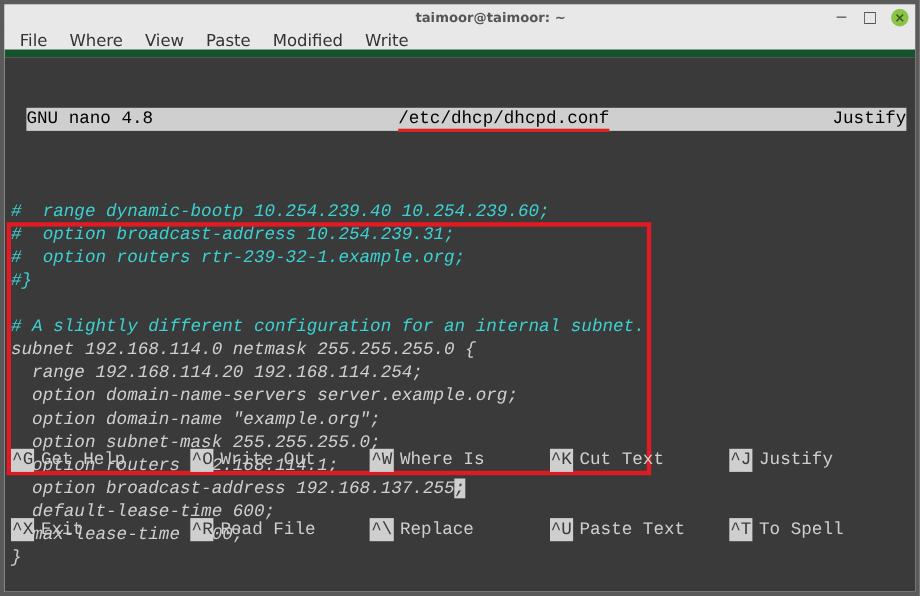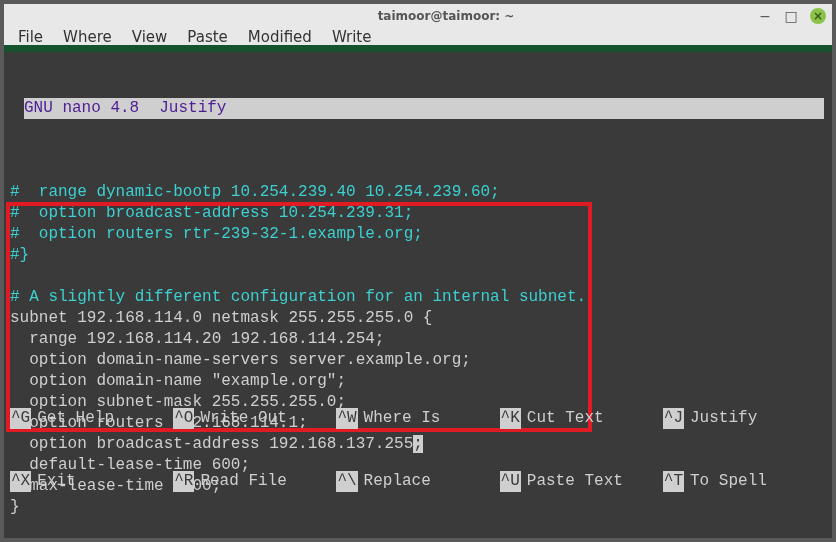--- a/index.html
+++ b/index.html
@@ -74,33 +74,34 @@
       height: calc(100% - 48px);
       padding: 4px 6px 2px 6px;
       position: relative;
       font-size: 16px;
       line-height: 21px;
       white-space: pre;
       color: #cfcfcf;
     }
     .nano-header {
       background: #cfcfcf;
-      color: #4c1d95;
+      color: #000000;
       display: flex;
       margin-left: 14px;
       margin-right: 2px;
     }
     .nano-app { flex: 0 0 auto; padding-right: 20px; }
     .nano-filename { flex: 1; text-align: center; position: relative; }
     .nano-status { flex: 0 0 auto; }
     .filename-underline {
       border-bottom: 3px solid #d22;
     }
     .editor-area {
       position: relative;
+      font-style: italic;
     }
     .line { white-space: pre; }
     .comment { color: #3dd0d0; }
     .normal { color: #cfcfcf; }
     .cursor {
       background: #cfcfcf;
       color: #3a3a3a;
     }
     .red-box {
       position: absolute;
@@ -150,20 +151,21 @@
   <div class="menu-item">Where</div>
   <div class="menu-item">View</div>
   <div class="menu-item">Paste</div>
   <div class="menu-item">Modified</div>
   <div class="menu-item">Write</div>
 </div>
 
 <div class="terminal">
   <div class="nano-header">
     <span class="nano-app">GNU nano 4.8</span>
+    <span class="nano-filename"><span class="filename-underline">/etc/dhcp/dhcpd.conf</span></span>
     <span class="nano-status">Justify</span>
   </div>
 
   <div class="editor-area" id="editor-lines"><div class="line comment">#  range dynamic-bootp 10.254.239.40 10.254.239.60;</div><div class="line comment">#  option broadcast-address 10.254.239.31;</div><div class="line comment">#  option routers rtr-239-32-1.example.org;</div><div class="line comment">#}</div><div class="line normal"> </div><div class="line comment"># A slightly different configuration for an internal subnet.</div><div class="line normal">subnet 192.168.114.0 netmask 255.255.255.0 {</div><div class="line normal">  range 192.168.114.20 192.168.114.254;</div><div class="line normal">  option domain-name-servers server.example.org;</div><div class="line normal">  option domain-name "example.org";</div><div class="line normal">  option subnet-mask 255.255.255.0;</div><div class="line normal">  option routers 192.168.114.1;</div><div class="line normal">  option broadcast-address 192.168.137.255<span class="cursor">;</span></div><div class="line normal">  default-lease-time 600;</div><div class="line normal">  max-lease-time 7200;</div><div class="line normal">}</div></div>
 
   <div class="red-box"></div>
 
   <div class="shortcuts">
     <div class="row" id="sc-row1"><div class="shortcut"><span class="key">^G</span><span class="sc-label">Get Help</span></div><div class="shortcut"><span class="key">^O</span><span class="sc-label">Write Out</span></div><div class="shortcut"><span class="key">^W</span><span class="sc-label">Where Is</span></div><div class="shortcut"><span class="key">^K</span><span class="sc-label">Cut Text</span></div><div class="shortcut"><span class="key">^J</span><span class="sc-label">Justify</span></div></div>
     <div class="row" id="sc-row2"><div class="shortcut"><span class="key">^X</span><span class="sc-label">Exit</span></div><div class="shortcut"><span class="key">^R</span><span class="sc-label">Read File</span></div><div class="shortcut"><span class="key">^\</span><span class="sc-label">Replace</span></div><div class="shortcut"><span class="key">^U</span><span class="sc-label">Paste Text</span></div><div class="shortcut"><span class="key">^T</span><span class="sc-label">To Spell</span></div></div>

